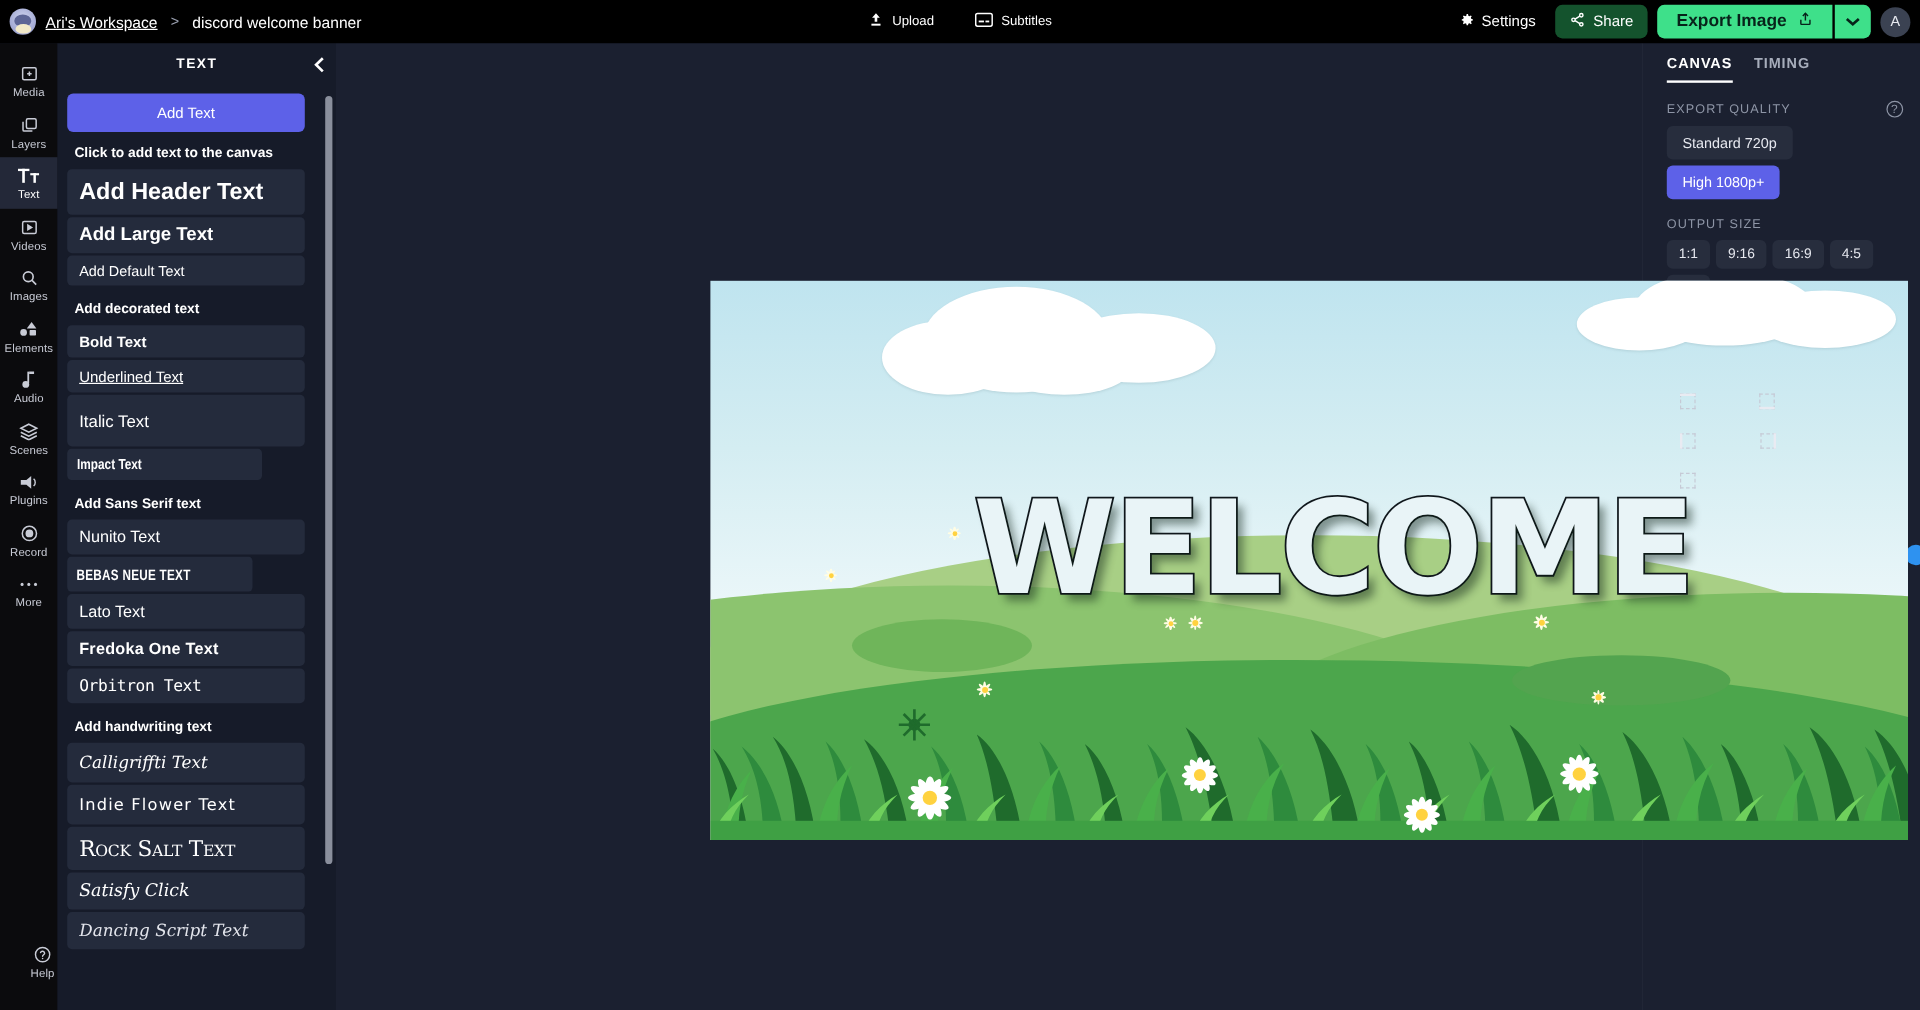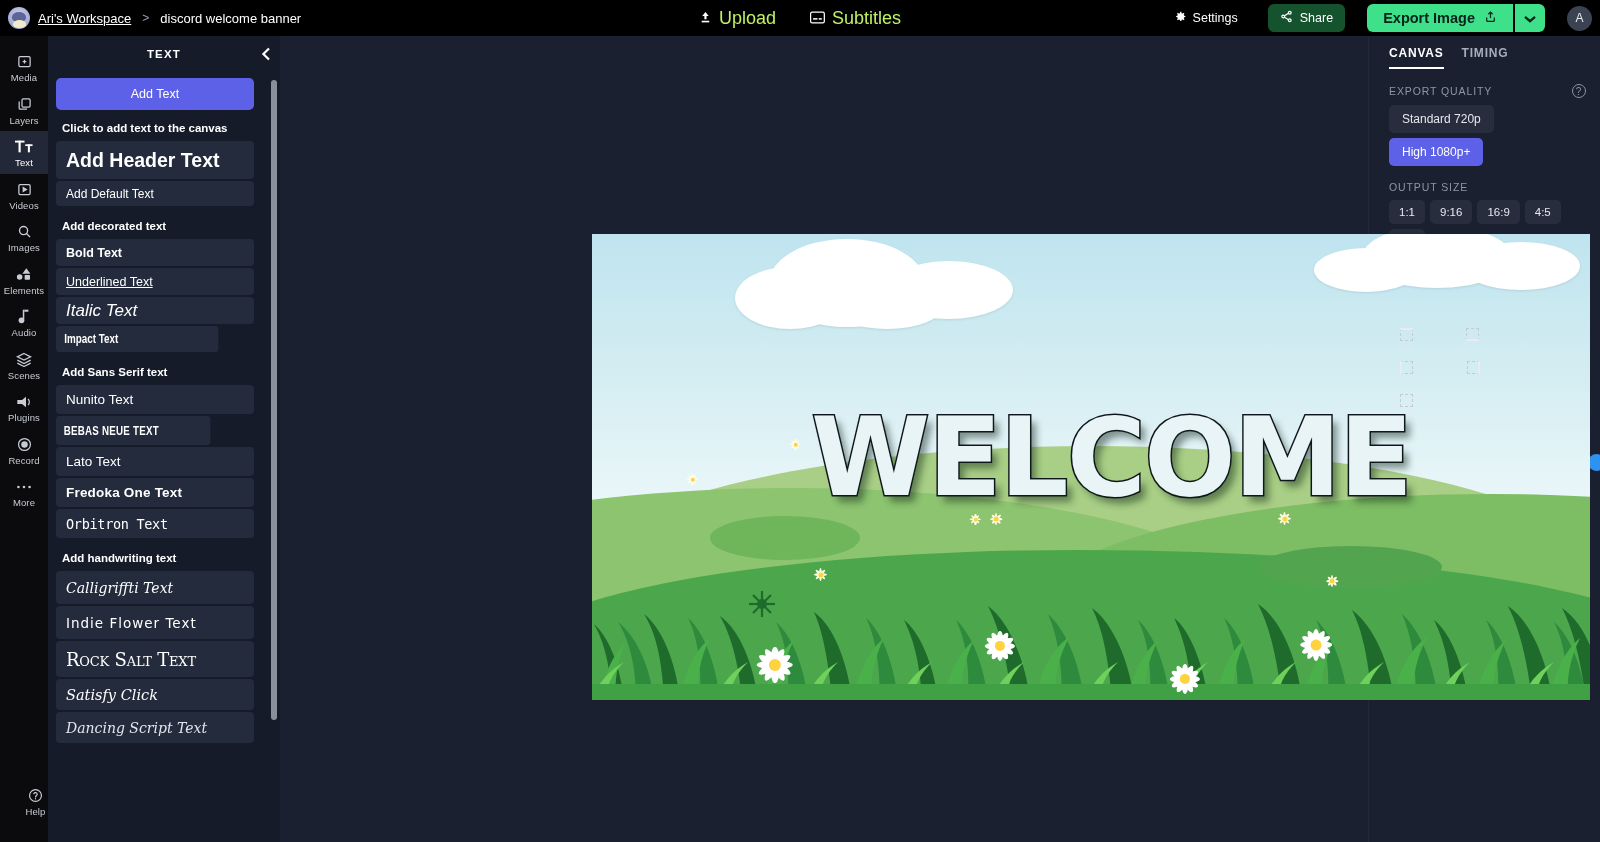--- a/index.html
+++ b/index.html
@@ -35,27 +35,27 @@
     font-weight: 400; white-space: nowrap;
   }
   .crumb-sep { color: #9aa0b0; font-size: 12px; padding: 0 3px; }
   .proj-name { color: #ffffff; font-size: 13px; white-space: nowrap; }
 
   .tb-center {
     position: absolute; left: 50%; transform: translateX(-50%);
     display: flex; align-items: center; gap: 22px;
   }
   .tb-btn {
-    display: flex; align-items: flex-start; gap: 7px; color: #bef264;
-    font-size: 18px; cursor: pointer; padding: 4px 6px; border-radius: 5px;
+    display: flex; align-items: center; gap: 7px; color: #ffffff;
+    font-size: 11px; cursor: pointer; padding: 4px 6px; border-radius: 5px;
     white-space: nowrap;
   }
 
   .tb-right {
-    margin-left: auto; display: flex; align-items: center; gap: 22px; padding-right: 8px;
+    margin-left: auto; display: flex; align-items: center; gap: 8px; padding-right: 8px;
   }
   .settings-btn {
     display: flex; align-items: center; gap: 6px; color: #ffffff; font-size: 12.5px;
     cursor: pointer; padding: 5px 8px; border-radius: 5px; white-space: nowrap;
   }
   .share-btn {
     display: flex; align-items: center; gap: 7px; color: #ffffff; font-size: 12.5px;
     cursor: pointer; background: #14532d; border-radius: 6px; padding: 6px 12px;
     white-space: nowrap;
   }
@@ -120,21 +120,21 @@
   .preset {
     background: #242b3c; border-radius: 4px; margin-bottom: 2px;
     color: #ffffff; cursor: pointer; display: flex; align-items: center;
     padding: 0 10px; overflow: hidden; white-space: nowrap; width: 198px;
   }
   .p-header  { height: 38px; font-size: 19.5px; font-weight: bold; }
   .p-large   { height: 30px; font-size: 15.5px; font-weight: bold; }
   .p-default { height: 25px; font-size: 12px; }
   .p-bold      { height: 27px; font-size: 12.5px; font-weight: bold; }
   .p-underline { height: 27px; font-size: 12.5px; text-decoration: underline; }
-  .p-italic    { height: 27px; font-size: 17px; font-style: italic; }
+  .p-italic    { height: 43px; font-size: 14px; }
   .p-impact    { height: 26px; font-size: 12px; font-weight: bold;
                  font-family: "Liberation Sans Narrow","Liberation Sans",sans-serif;
                  transform: scaleX(.82); transform-origin: left center; }
   .p-nunito  { height: 29px; font-size: 13.5px; }
   .p-bebas   { height: 29px; font-size: 12.5px; font-weight: bold; letter-spacing: .3px;
                transform: scaleX(.78); transform-origin: left center; }
   .p-lato    { height: 29px; font-size: 13.5px; }
   .p-fredoka { height: 29px; font-size: 13.5px; font-weight: bold; letter-spacing: .2px; }
   .p-orbitron{ height: 29px; font-size: 13.5px; font-family: "DejaVu Sans Mono", monospace;
                letter-spacing: -.3px; }
@@ -477,20 +477,21 @@
             <path d="M8 1.5L2.4 7L8 12.5"></path>
           </svg>
         </span>
       </div>
 
       <div class="panel-scroll">
         <div class="add-text-btn">Add Text</div>
         <div class="sec-label">Click to add text to the canvas</div>
 
         <div class="preset p-header">Add Header Text</div>
+        <div class="preset p-large">Add Large Text</div>
         <div class="preset p-default">Add Default Text</div>
 
         <div class="sec-label" style="margin-top:14px;">Add decorated text</div>
         <div class="preset p-bold">Bold Text</div>
         <div class="preset p-underline">Underlined Text</div>
         <div class="preset p-italic">Italic Text</div>
         <div class="preset p-impact">Impact Text</div>
 
         <div class="sec-label" style="margin-top:14px;">Add Sans Serif text</div>
         <div class="preset p-nunito">Nunito Text</div>

